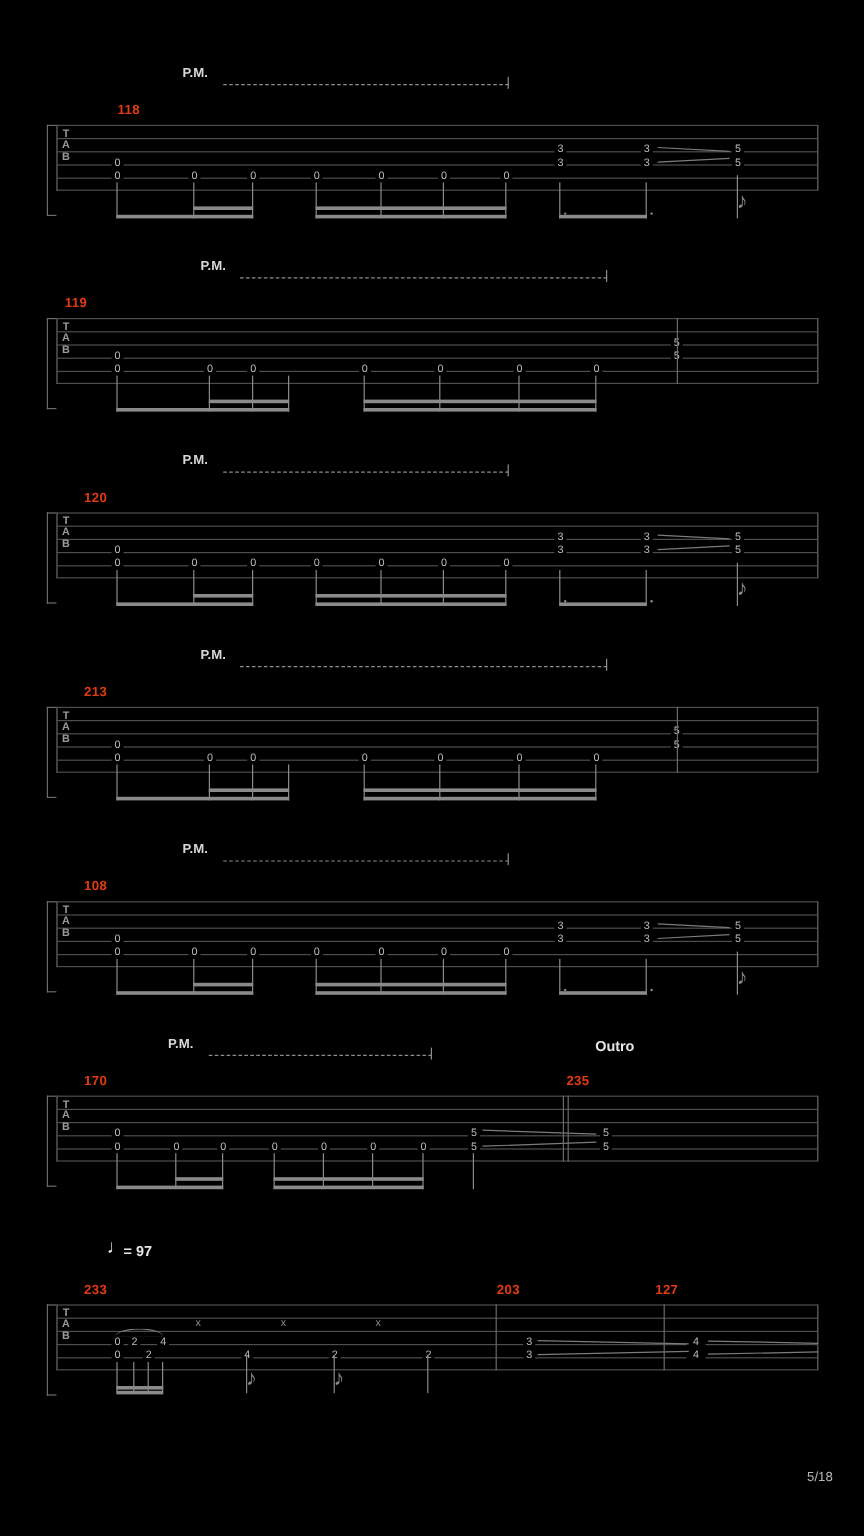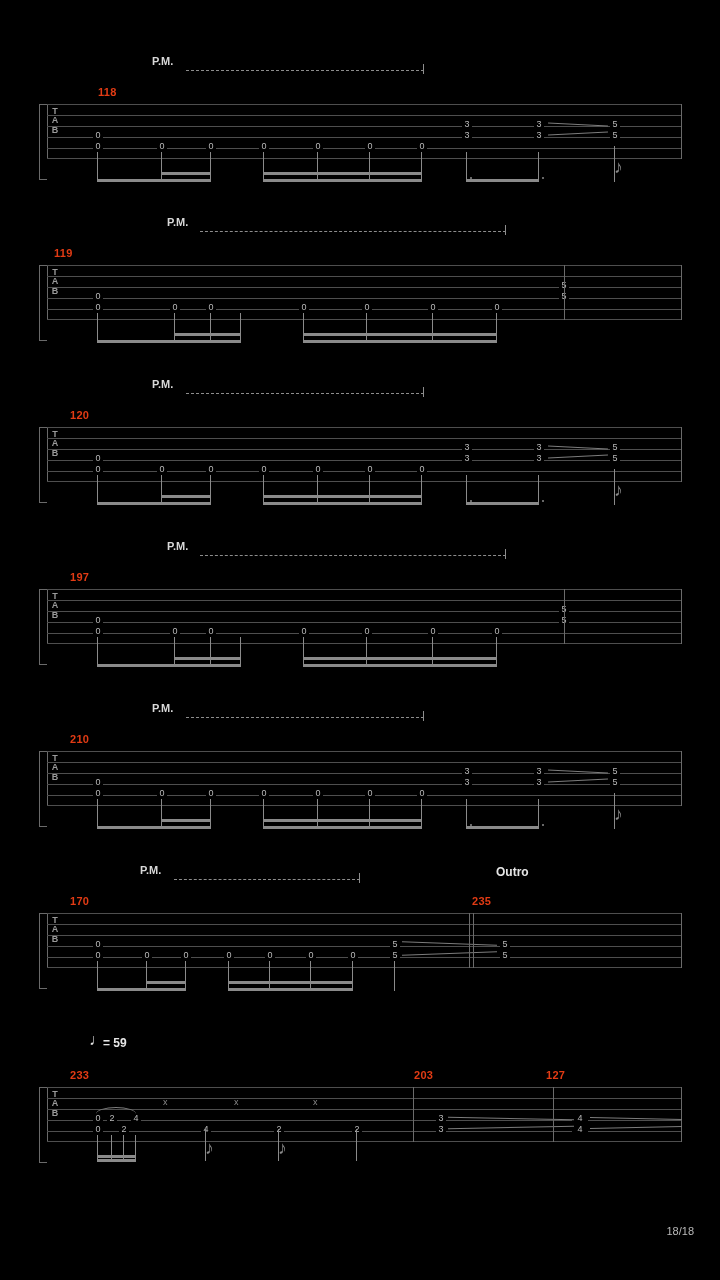--- a/index.html
+++ b/index.html
@@ -345,21 +345,21 @@
     <div class="dot" style="left:542px; top:177px;"></div>
     <div class="stem" style="left:614px; top:146px; height:36px;"></div>
     <div class="flag" style="left:614px; top:158px;">♪</div>
   </div>
 
   <div class="system" style="top:485px;">
     <div class="pm" style="left:167px; top:55px;">P.M.</div>
     <div class="pm-line" style="left:200px; top:70px; width:306px;"></div>
     <div class="pm-tick" style="left:505px; top:64px; height:10px;"></div>
 
-    <div class="measure-num" style="left:70px; top:86px;">197</div>
+    <div class="measure-num" style="left:70px; top:86px;">213</div>
 
     <div class="bracket" style="left:39px; top:104px; width:8px; height:76px;"></div>
     <div class="barline" style="left:47px; top:104px; height:55px;"></div>
     <div class="barline" style="left:681px; top:104px; height:55px;"></div>
 
     <div class="staff" style="left:47px; top:104px; width:634px; height:55px;">
       <div class="ln" style="top:10px;"></div>
       <div class="ln" style="top:21px;"></div>
       <div class="ln" style="top:32px;"></div>
       <div class="ln" style="top:43px;"></div>
@@ -397,21 +397,21 @@
     <div class="stem" style="left:496px; top:152px; height:30px;"></div>
     <div class="beam" style="left:303px; top:179px; width:194px;"></div>
     <div class="beam" style="left:303px; top:172px; width:194px;"></div>
   </div>
 
   <div class="system" style="top:647px;">
     <div class="pm" style="left:152px; top:55px;">P.M.</div>
     <div class="pm-line" style="left:186px; top:70px; width:238px;"></div>
     <div class="pm-tick" style="left:423px; top:64px; height:10px;"></div>
 
-    <div class="measure-num" style="left:70px; top:86px;">210</div>
+    <div class="measure-num" style="left:70px; top:86px;">108</div>
 
     <div class="bracket" style="left:39px; top:104px; width:8px; height:76px;"></div>
     <div class="barline" style="left:47px; top:104px; height:55px;"></div>
     <div class="barline" style="left:681px; top:104px; height:55px;"></div>
 
     <div class="staff" style="left:47px; top:104px; width:634px; height:55px;">
       <div class="ln" style="top:10px;"></div>
       <div class="ln" style="top:21px;"></div>
       <div class="ln" style="top:32px;"></div>
       <div class="ln" style="top:43px;"></div>
@@ -520,21 +520,21 @@
     <div class="stem" style="left:310px; top:152px; height:30px;"></div>
     <div class="stem" style="left:352px; top:152px; height:30px;"></div>
     <div class="beam" style="left:228px; top:179px; width:125px;"></div>
     <div class="beam" style="left:228px; top:172px; width:125px;"></div>
 
     <div class="stem" style="left:394px; top:152px; height:30px;"></div>
   </div>
 
   <div class="system" style="top:983px;">
     <div class="tempo-note" style="left:89px; top:48px;">♩</div>
-    <div class="tempo" style="left:103px; top:53px;">= 59</div>
+    <div class="tempo" style="left:103px; top:53px;">= 97</div>
 
     <div class="measure-num" style="left:70px; top:86px;">233</div>
     <div class="measure-num" style="left:414px; top:86px;">203</div>
     <div class="measure-num" style="left:546px; top:86px;">127</div>
 
     <div class="bracket" style="left:39px; top:104px; width:8px; height:76px;"></div>
     <div class="barline" style="left:47px; top:104px; height:55px;"></div>
     <div class="barline" style="left:681px; top:104px; height:55px;"></div>
 
     <div class="staff" style="left:47px; top:104px; width:634px; height:55px;">
@@ -583,15 +583,15 @@
     <div class="beam" style="left:97px; top:172px; width:39px;"></div>
     <div class="beam" style="left:97px; top:176px; width:39px;"></div>
 
     <div class="stem" style="left:205px; top:146px; height:32px;"></div>
     <div class="flag" style="left:205px; top:156px;">♪</div>
     <div class="stem" style="left:278px; top:146px; height:32px;"></div>
     <div class="flag" style="left:278px; top:156px;">♪</div>
     <div class="stem" style="left:356px; top:146px; height:32px;"></div>
   </div>
 
-  <div class="page-num">18/18</div>
+  <div class="page-num">5/18</div>
 
 </div>
 
 </body></html>

